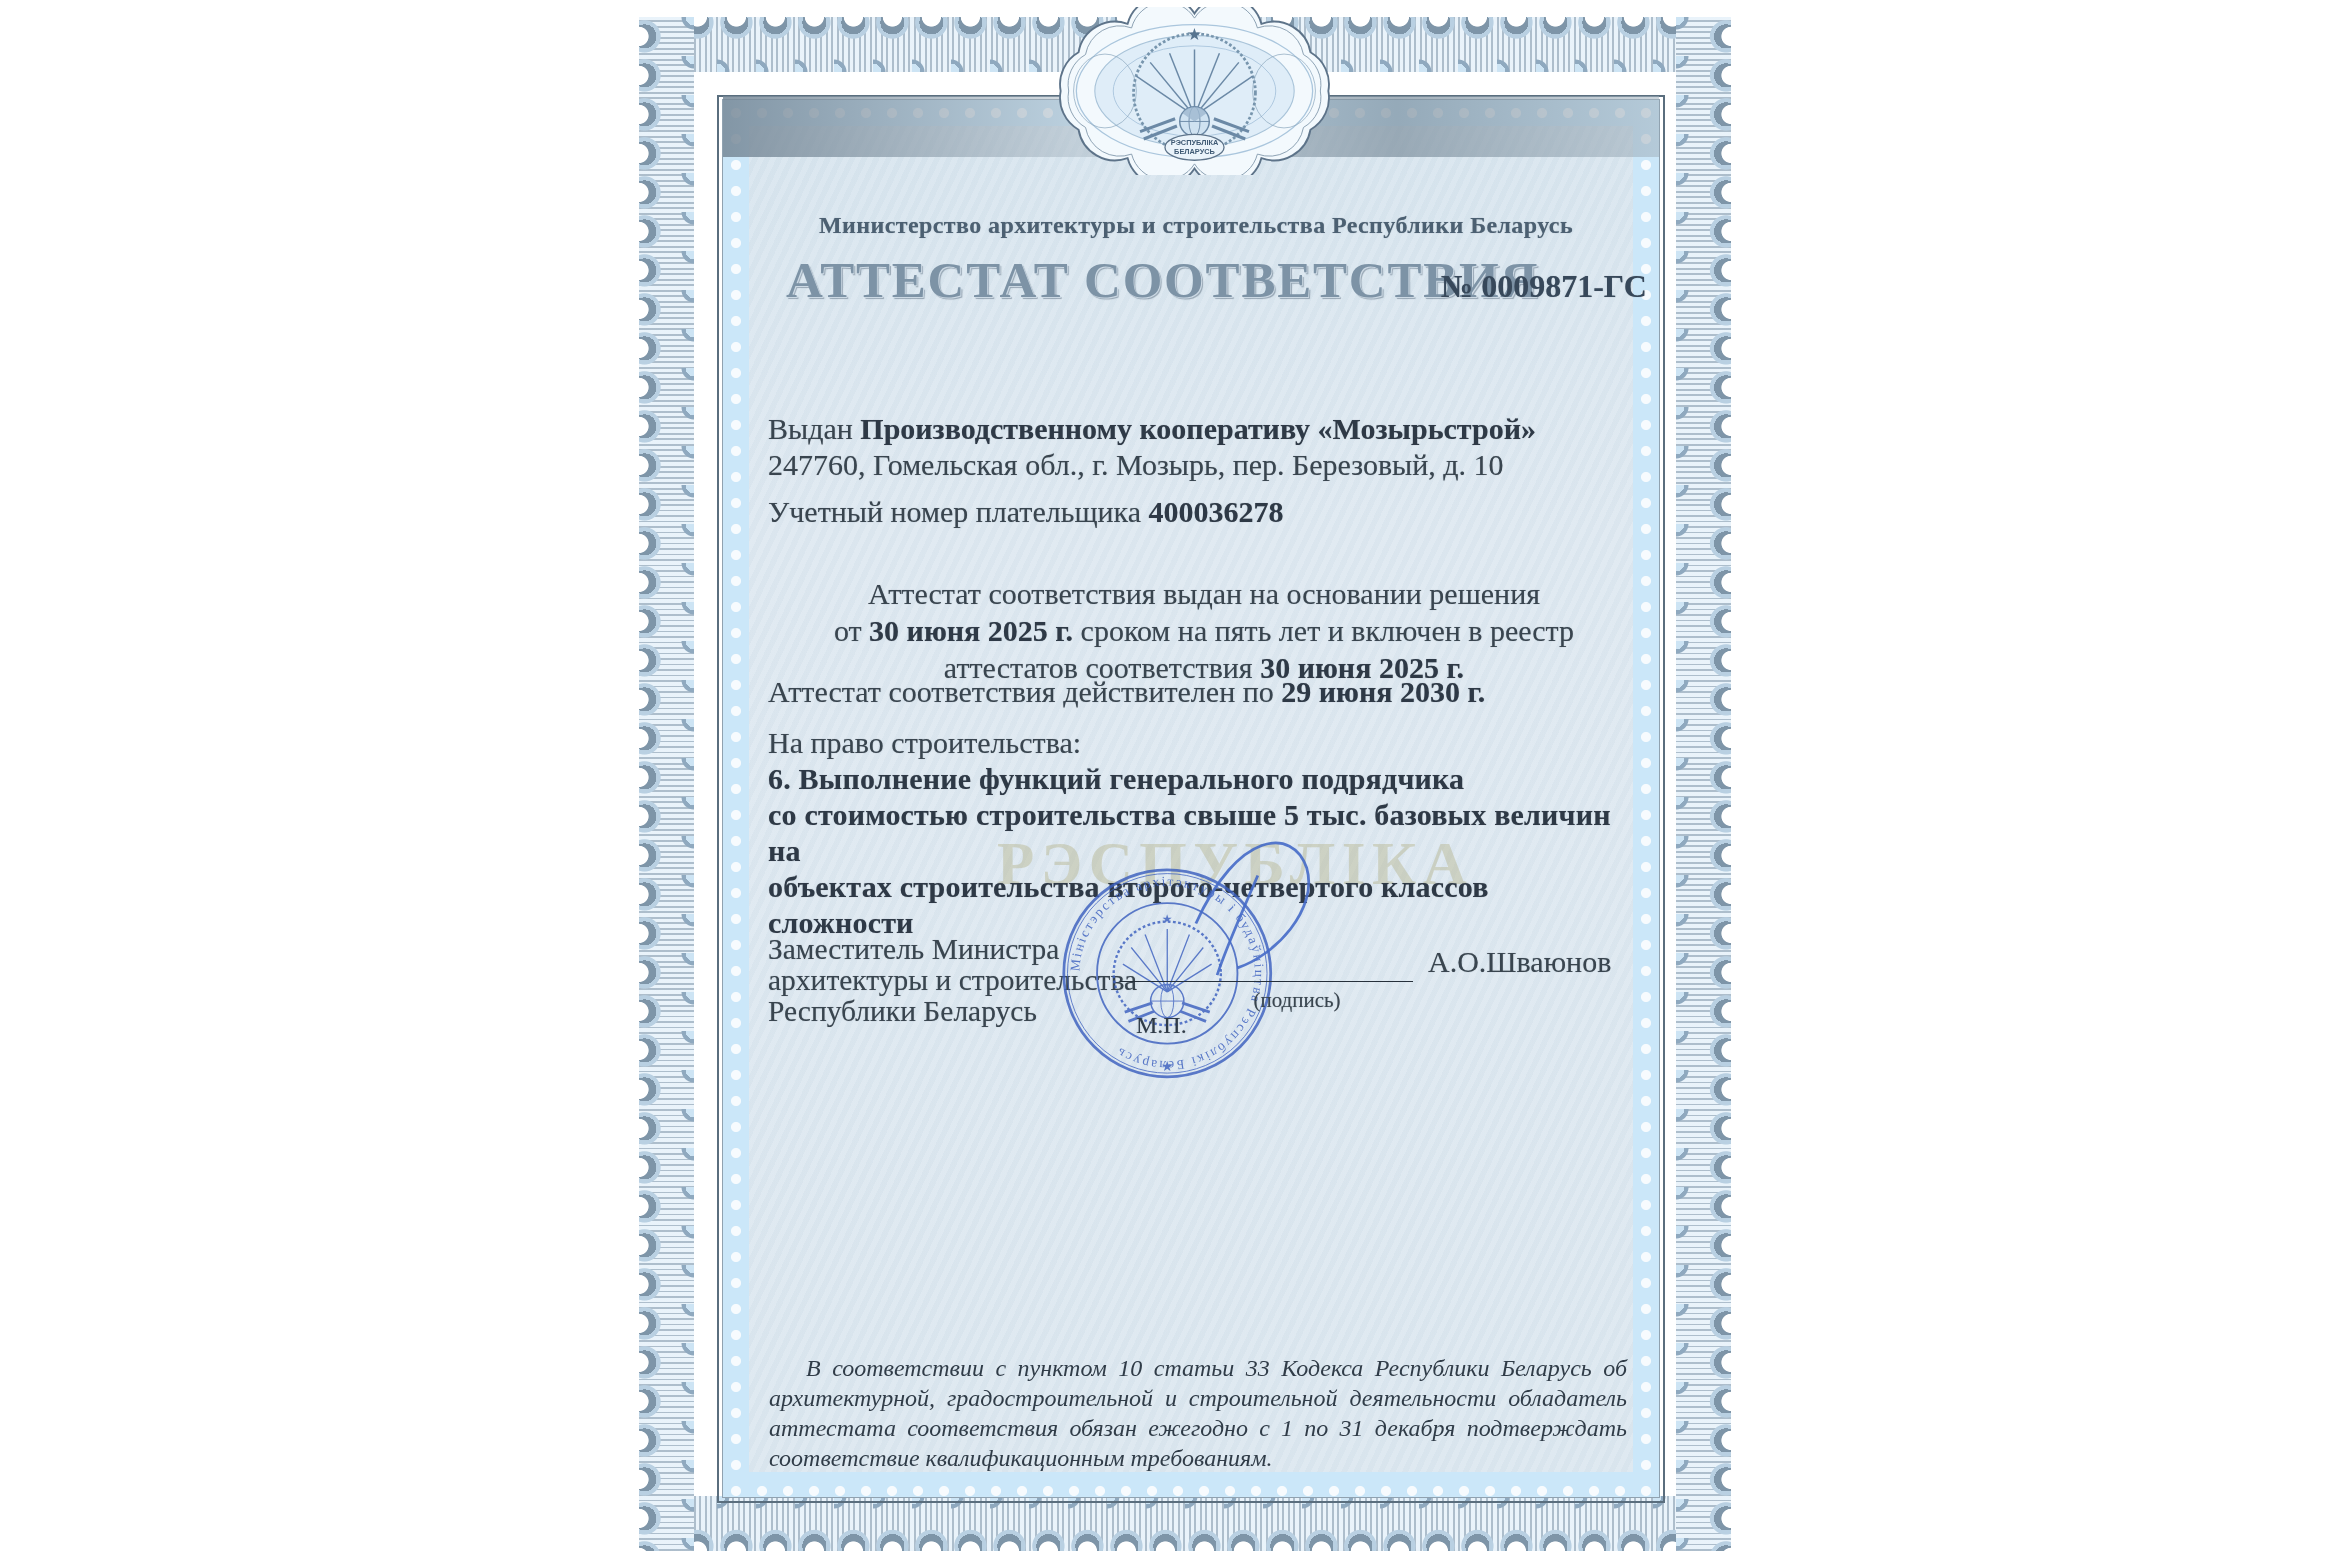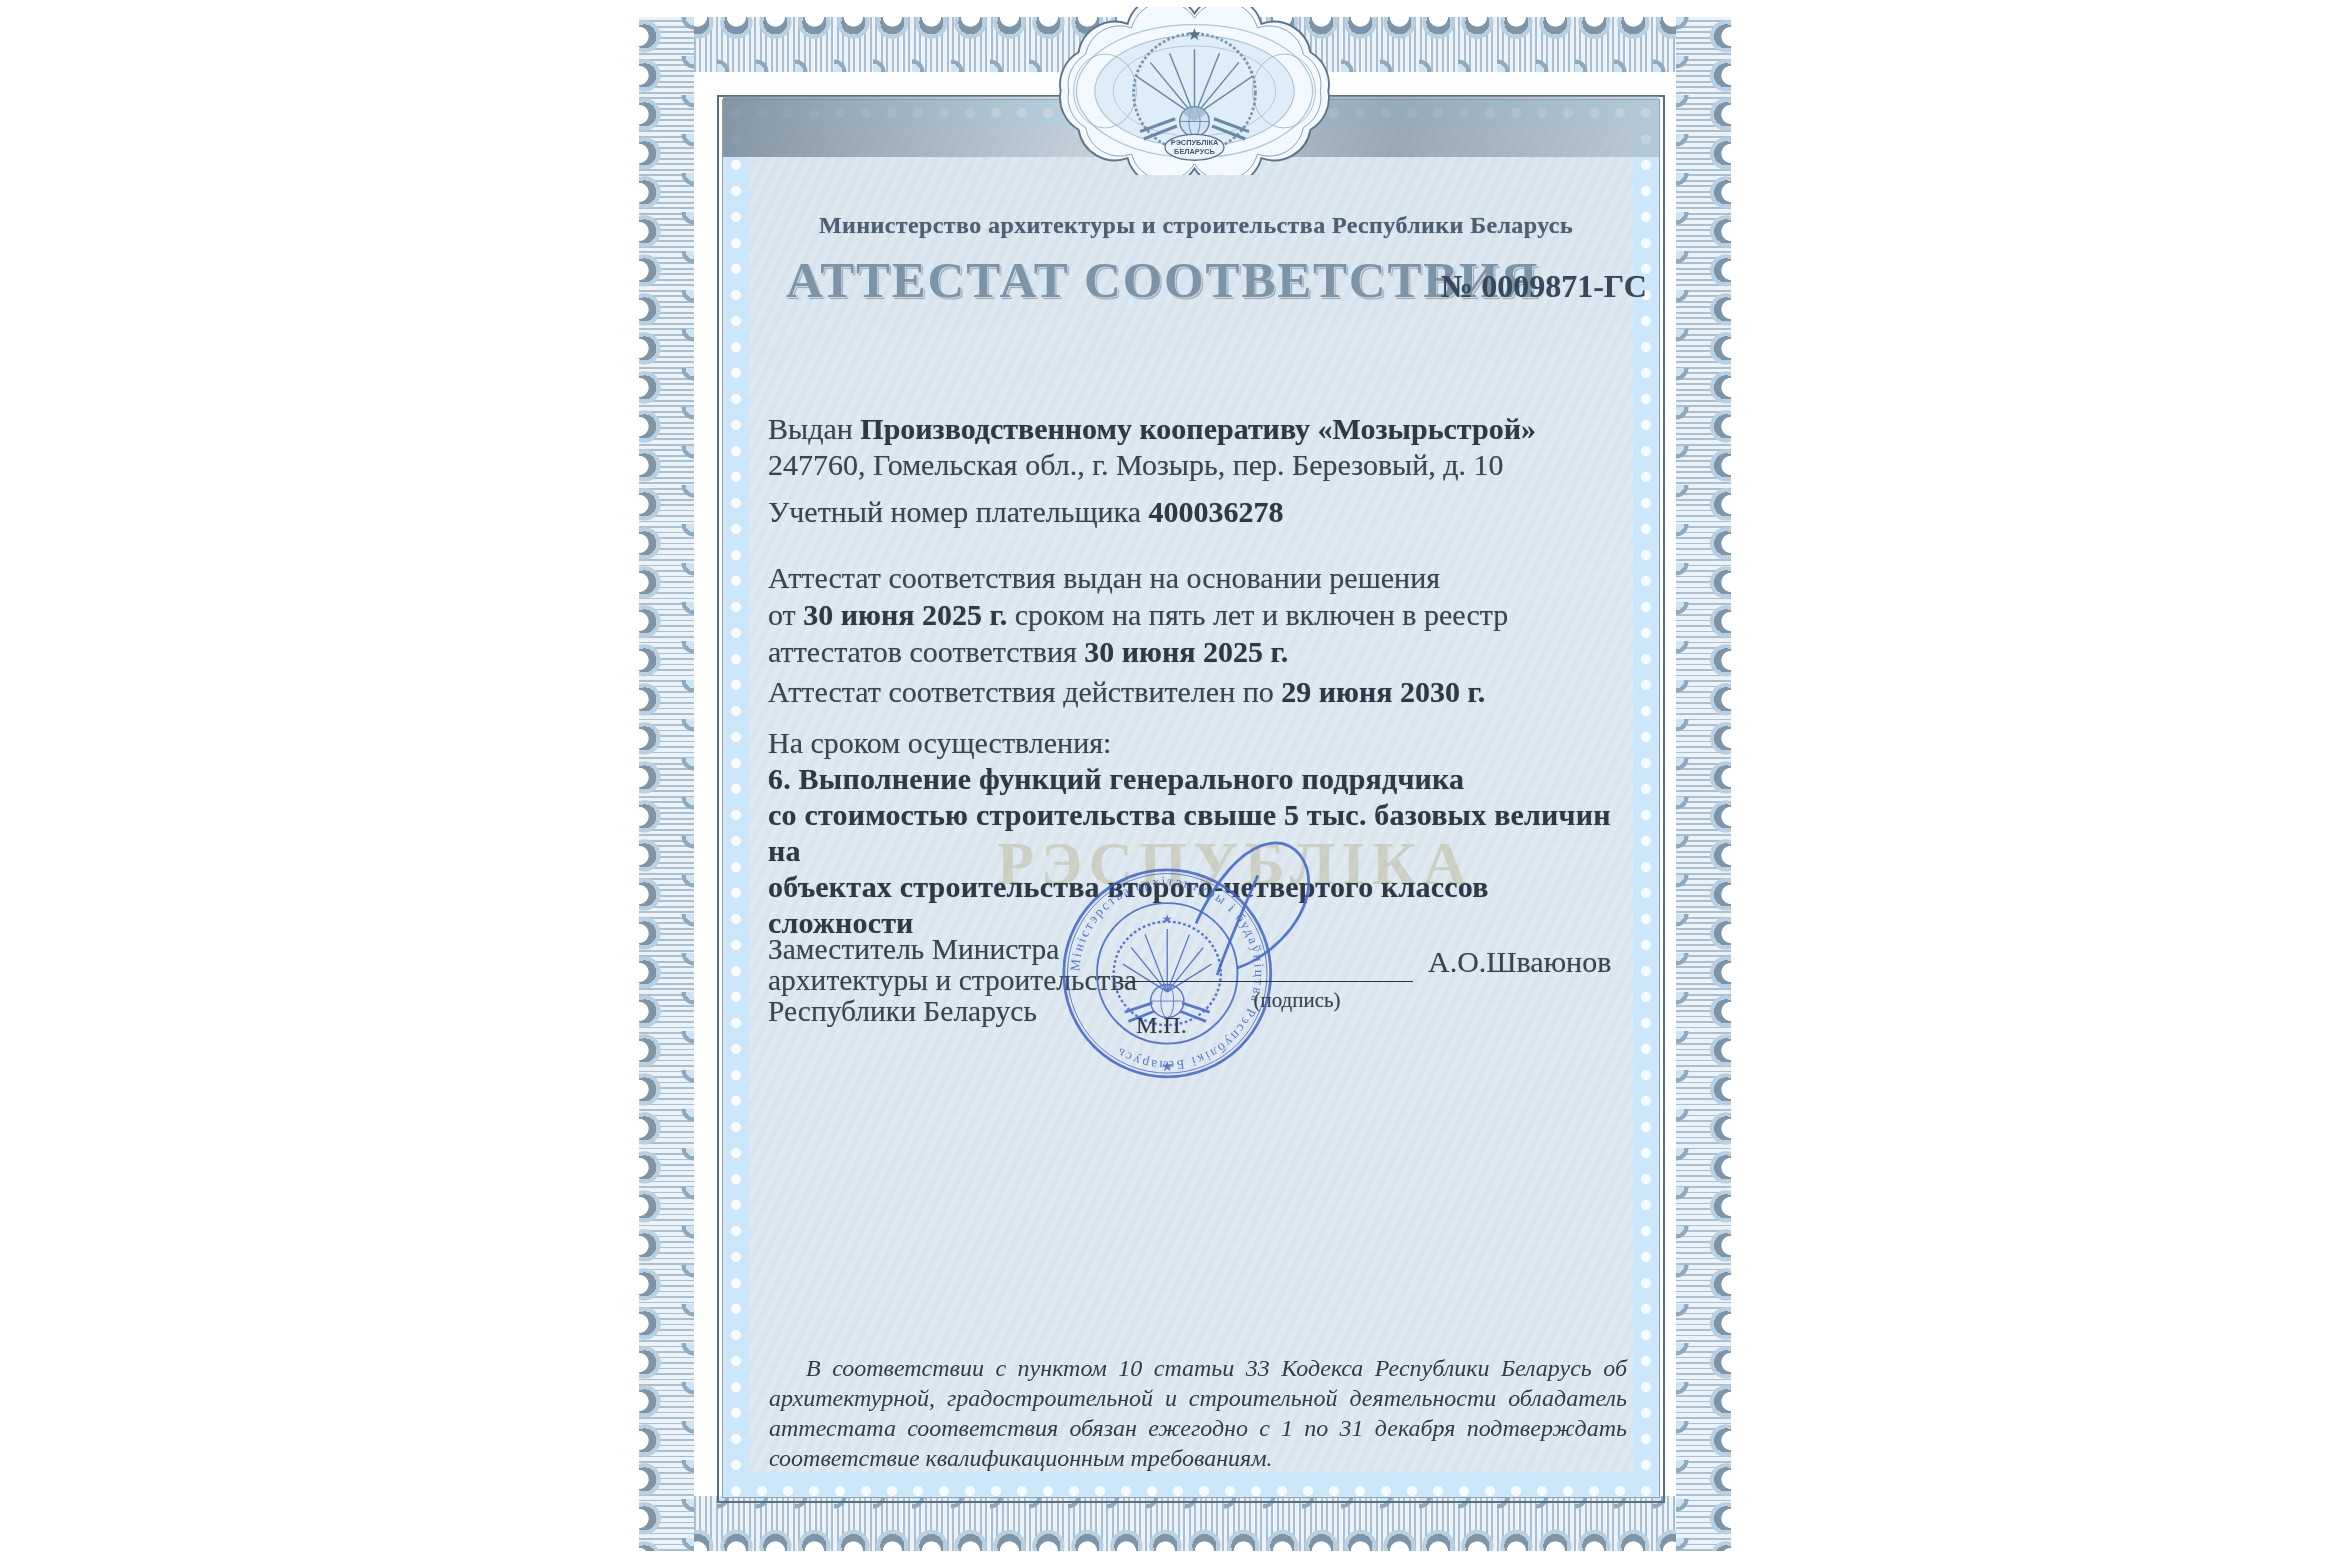--- a/index.html
+++ b/index.html
@@ -71,21 +71,21 @@
   .soft{text-shadow:0 0 0.9px rgba(57,69,79,.45);}
   .b{font-weight:bold;color:#2e3946;}
   .ministry{left:83px;top:194px;width:926px;text-align:center;
             font-weight:bold;font-size:24px;line-height:29.5px;color:#4c6072;letter-spacing:0.4px;padding-left:11px;}
   .title{left:147px;top:236px;font-weight:bold;font-size:51px;line-height:55px;letter-spacing:1.8px;
          color:#7d93a6;text-shadow:0.9px 0.9px 0 #ccd9e4, 1.8px 1.8px 0.9px rgba(70,90,110,.45);}
   .titlenum{left:802px;top:251px;font-weight:bold;font-size:32px;color:#37485a;}
   .block{left:129px;width:872px;font-size:30px;line-height:37px;margin-top:40px;}
   .issued{top:354px;line-height:36px;}
   .uchetny{top:436px;}
-  .basis{top:502px;}
+  .basis{top:518px;text-align:center;}
   .validity{top:616px;}
   .scope{top:668px;line-height:36px;}
   .scope .b{letter-spacing:0.2px;}
   .sigblock{top:877px;font-size:29.5px;line-height:31px;width:480px;}
   .signame{left:789px;top:928px;font-size:30px;}
   .sigline{position:absolute;z-index:6;left:481px;top:964px;width:293px;border-top:1.8px solid #26303b;}
   .podpis{left:598px;top:971px;width:120px;text-align:center;font-size:21px;z-index:6;}
   .mp{left:497px;top:995px;font-size:24px;z-index:6;color:#2f3b47;}
   .watermark{left:358px;top:812px;font-size:61px;font-weight:bold;letter-spacing:6.5px;z-index:3;
              color:rgba(178,176,134,.42);}
@@ -178,21 +178,21 @@
     <div>
       <span>аттестатов соответствия </span><span class="b">30 июня 2025 г.</span>
     </div>
   </div>
 
   <div class="txt soft block validity">
     <span>Аттестат соответствия действителен по </span><span class="b">29 июня 2030 г.</span>
   </div>
 
   <div class="txt soft block scope">
-    <div>На сроком осуществления:</div>
+    <div>На право строительства:</div>
     <div class="b">6. Выполнение функций генерального подрядчика</div>
     <div class="b">со стоимостью строительства свыше 5 тыс. базовых величин на</div>
     <div class="b">объектах строительства второго-четвертого классов сложности</div>
   </div>
 
   <div class="txt watermark">РЭСПУБЛІКА</div>
 
   <div class="txt soft block sigblock">
     <div>Заместитель Министра</div>
     <div>архитектуры и строительства</div>

